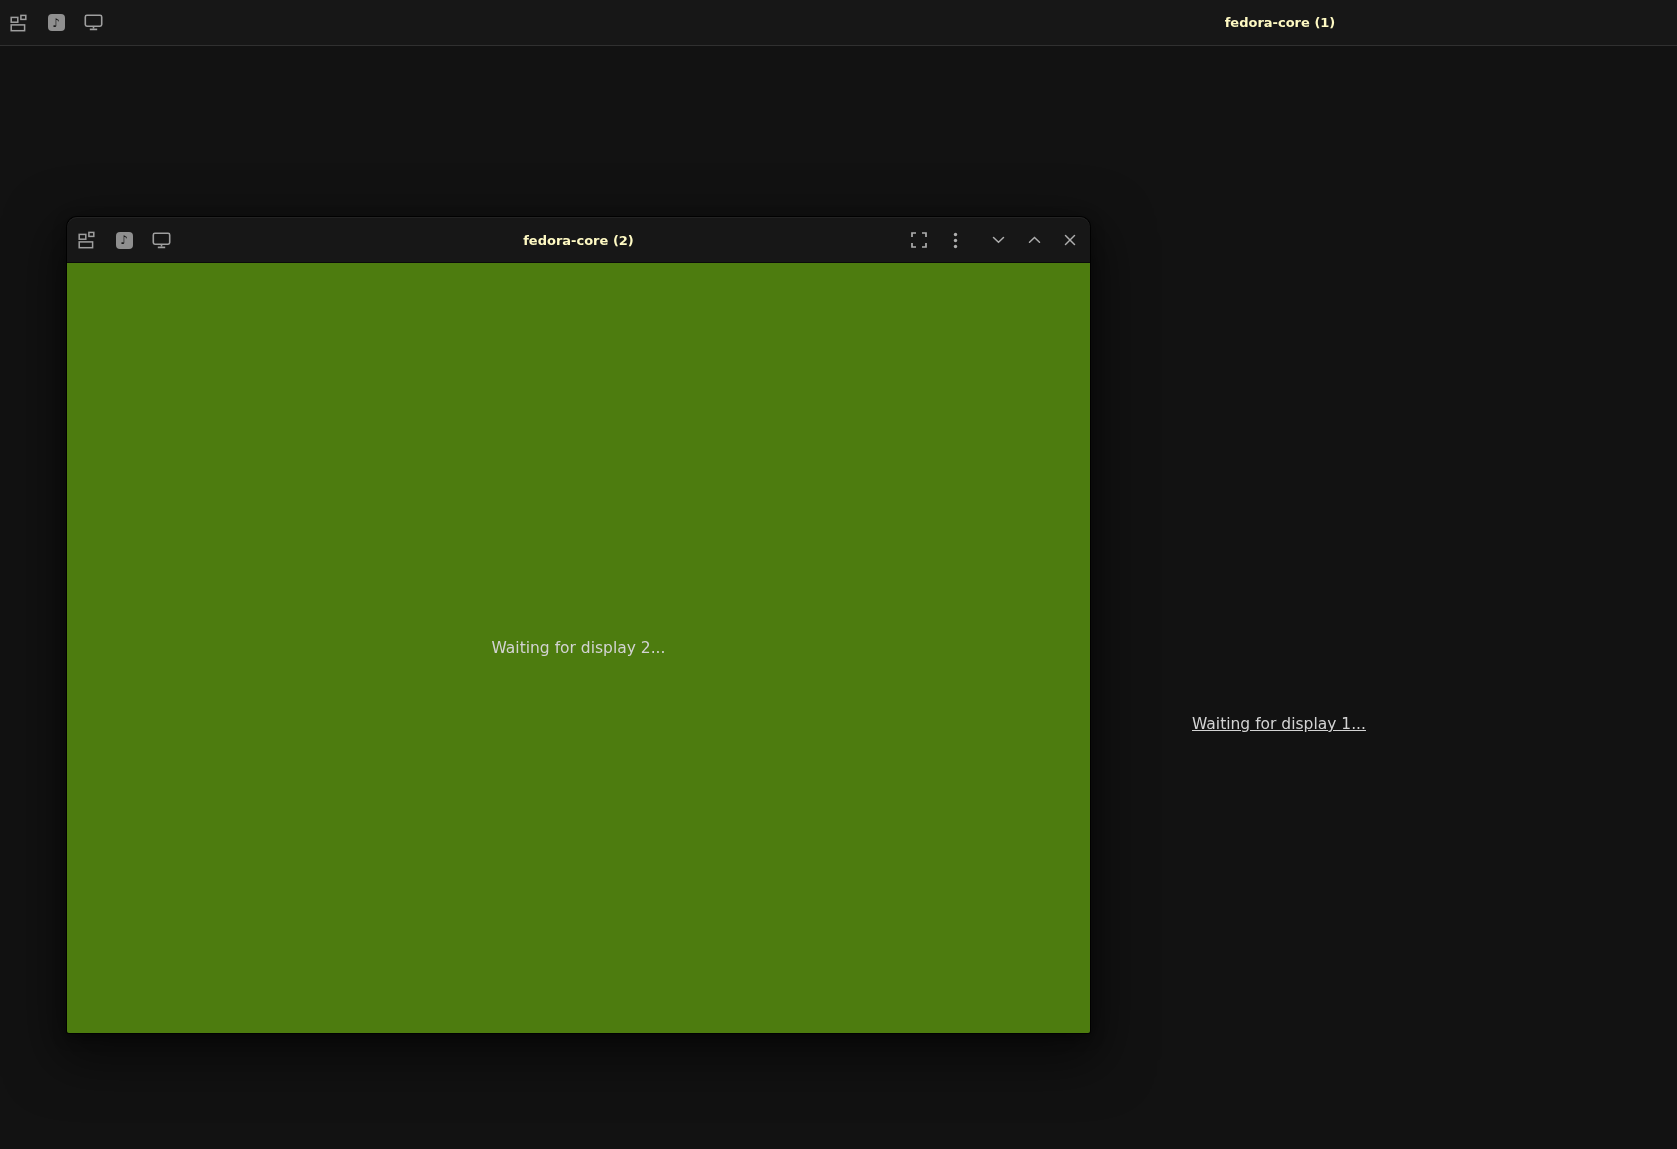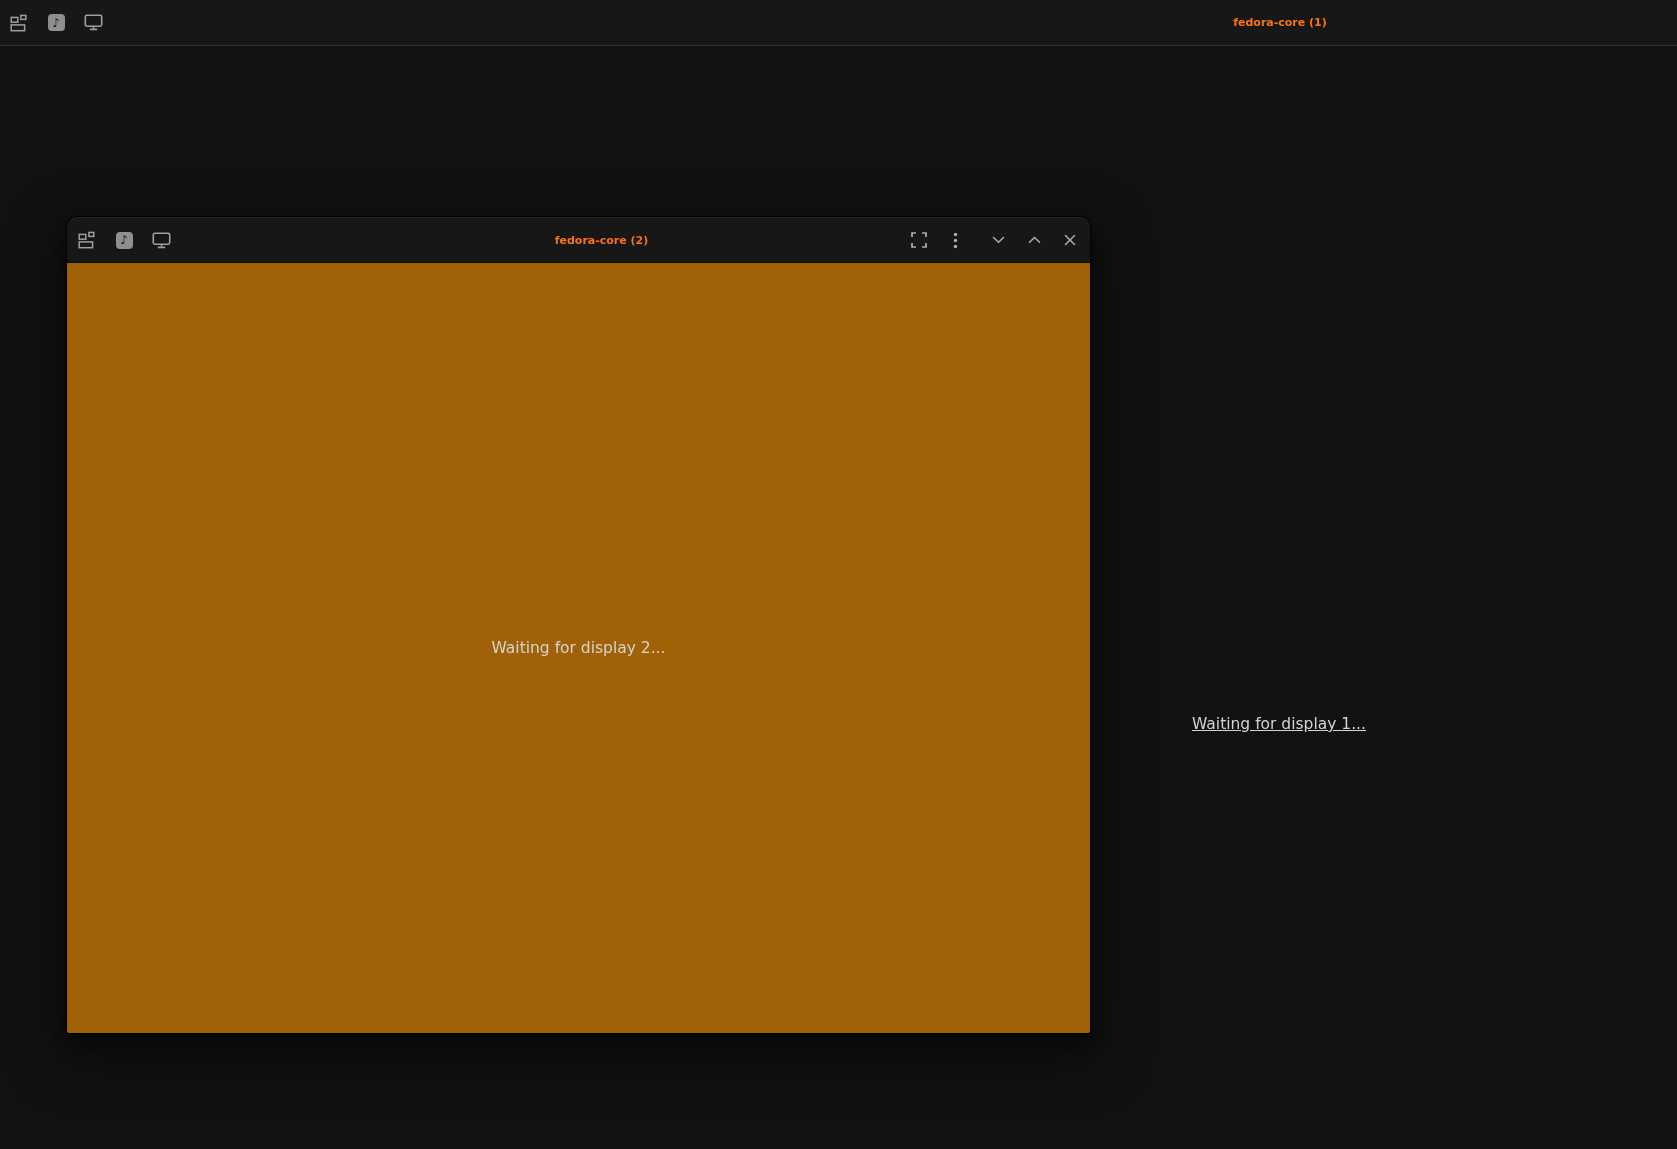--- a/index.html
+++ b/index.html
@@ -26,45 +26,45 @@
     width:26px;height:26px;border-radius:5px;
     display:flex;align-items:center;justify-content:center;
     cursor:default;flex:0 0 auto;
   }
   .note-badge{
     width:17px;height:17px;border-radius:4px;background:#8f8f8f;
     display:flex;align-items:center;justify-content:center;
     color:#161616;font-size:12px;line-height:1;font-family:"DejaVu Sans",sans-serif;
   }
   .bar-title{
-    font-size:11px;font-weight:700;color:#f97316;white-space:nowrap;
+    font-size:13px;font-weight:700;color:#fef9c3;white-space:nowrap;
   }
   .topbar-title{
     position:absolute;left:1280px;top:0;height:45px;
     display:flex;align-items:center;transform:translateX(-50%);
   }
   .fw-title{
     position:absolute;left:50%;top:0;height:46px;
-    display:flex;align-items:center;transform:translateX(-50%);margin-left:23px;
+    display:flex;align-items:center;transform:translateX(-50%);
   }
   .controls{
     position:absolute;right:7px;top:0;height:46px;
     display:flex;align-items:center;gap:10px;
   }
   .gap-left{margin-left:7px;}
   
   .floating-window{
     position:absolute;left:67px;top:217px;width:1023px;height:816px;
     background:#141414;border-radius:10px 10px 2px 2px;
     box-shadow:0 0 0 1px rgba(0,0,0,.85),0 18px 52px 10px rgba(0,0,0,.5),0 4px 14px rgba(0,0,0,.4);
   }
   .fw-content{
     position:absolute;left:0;top:46px;right:0;bottom:0;
     display:flex;align-items:center;justify-content:center;
-    background:#a16207;border-radius:0 0 2px 2px;
+    background:#4d7c0f;border-radius:0 0 2px 2px;
   }
   .status-text{font-size:15.5px;color:#d3d3d3;}
   .bg-status{
     position:absolute;left:1279px;top:724px;transform:translate(-50%,-50%);
     white-space:nowrap;
     text-decoration:underline;
   }
   svg{display:block;}
 </style>
 </head>

